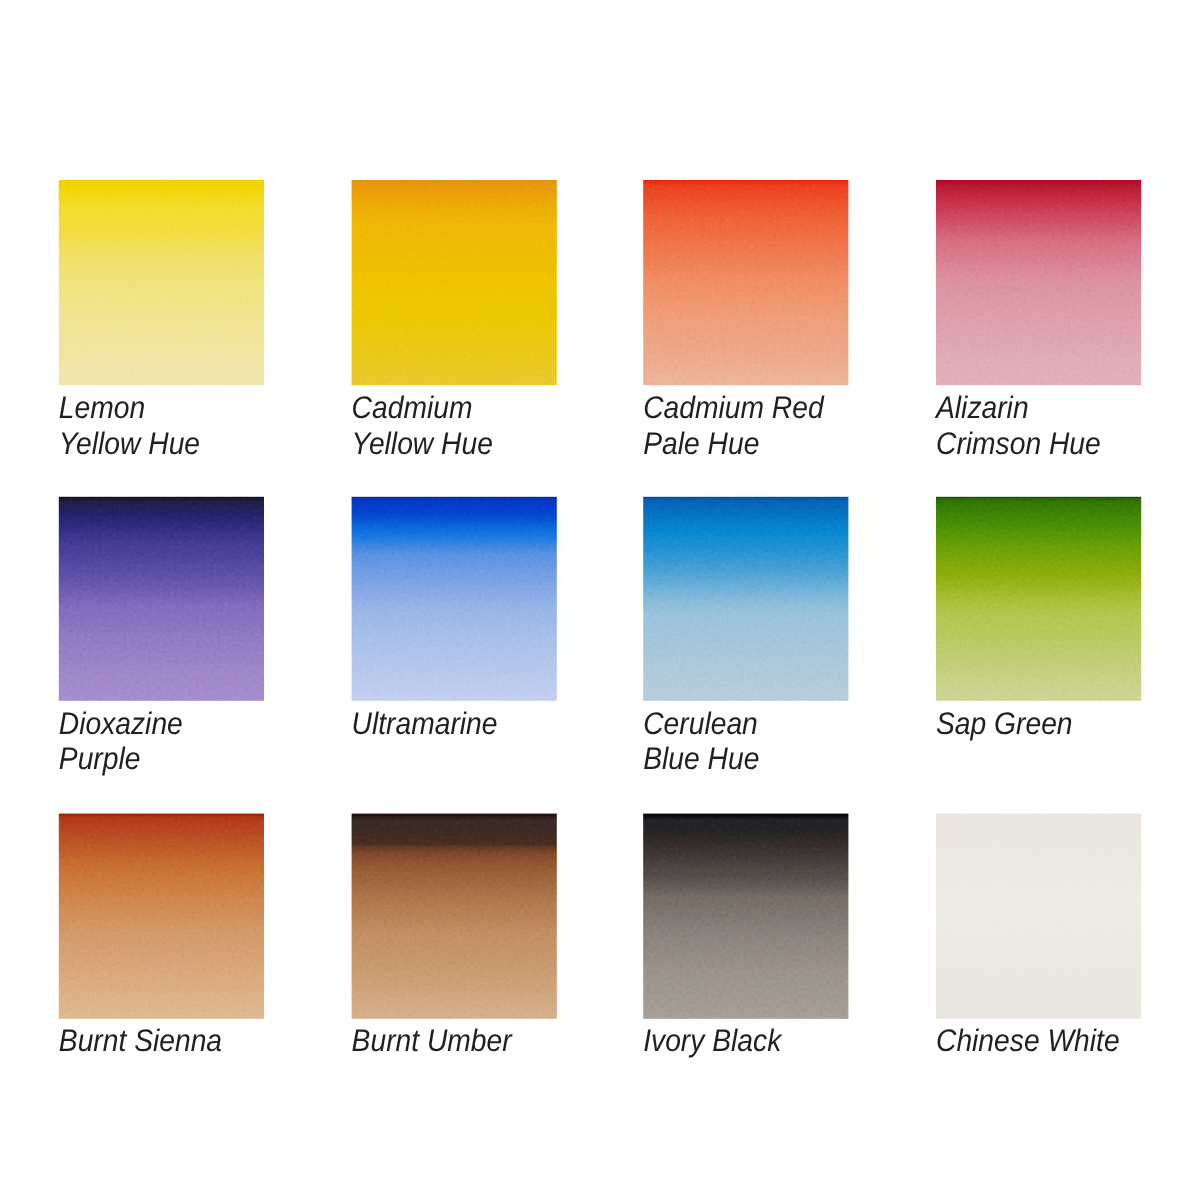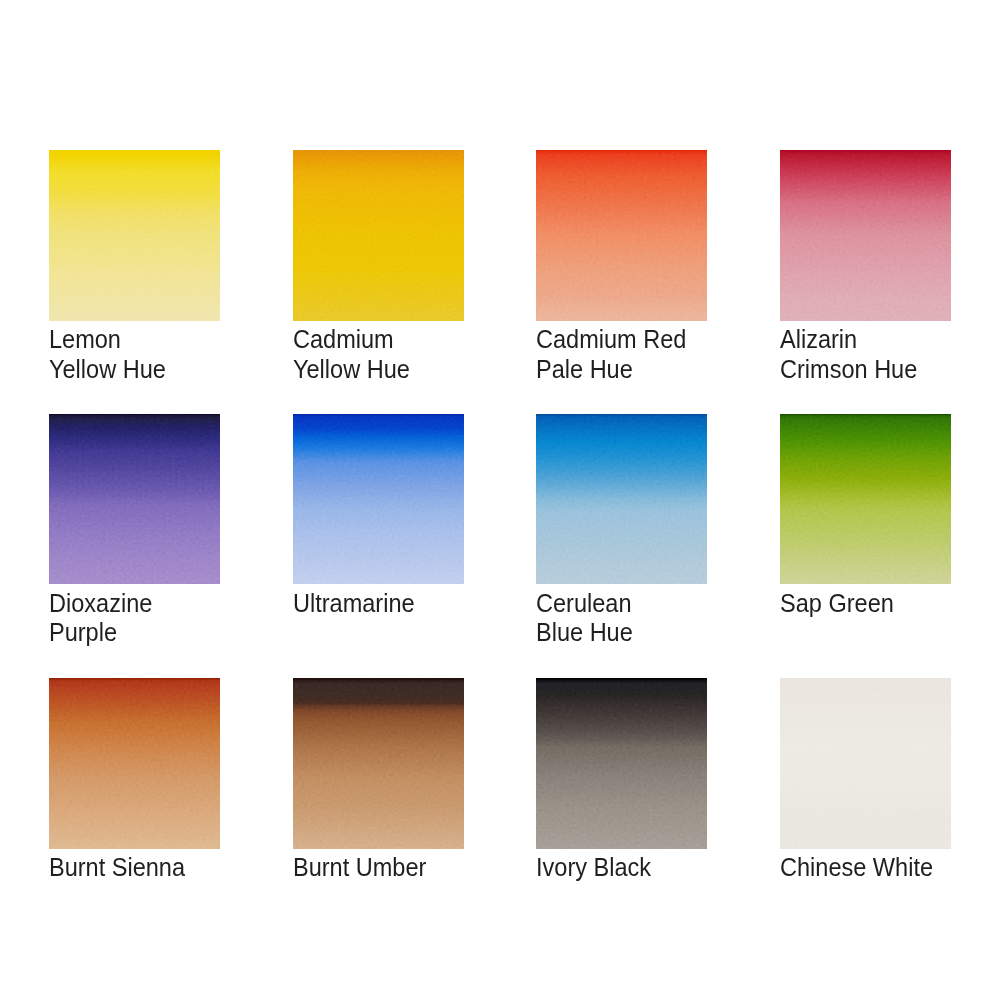--- a/index.html
+++ b/index.html
@@ -1,19 +1,19 @@
 <!DOCTYPE html>
 <html><head>
 <meta charset="utf-8">
 <title>Colour Swatch Chart</title>
 <style>
   html,body{margin:0;padding:0;}
   body{width:1000px;height:1000px;background:#ffffff;
        font-family:"Liberation Sans",sans-serif;overflow:hidden;}
-  #sheet{position:relative;width:1000px;height:892px;background:#ffffff;}
+  #sheet{position:relative;width:1000px;height:892px;background:#ffffff;font-style:italic;}
   .swatch-cell{position:absolute;}
   .swatch{position:absolute;left:0;top:0;width:171.4px;height:170.3px;
           overflow:hidden;}
   .grain{position:absolute;left:-6px;top:-6px;width:calc(100% + 12px);
          height:calc(100% + 12px);pointer-events:none;
          mix-blend-mode:soft-light;opacity:0.26;}
   .grain svg{display:block;width:100%;height:100%;}
   .swatch-label{position:absolute;left:0px;top:174.5px;width:260px;
        font-size:26px;line-height:29.8px;color:#1f1f1f;
        white-space:pre-line;transform:scaleX(0.905);

